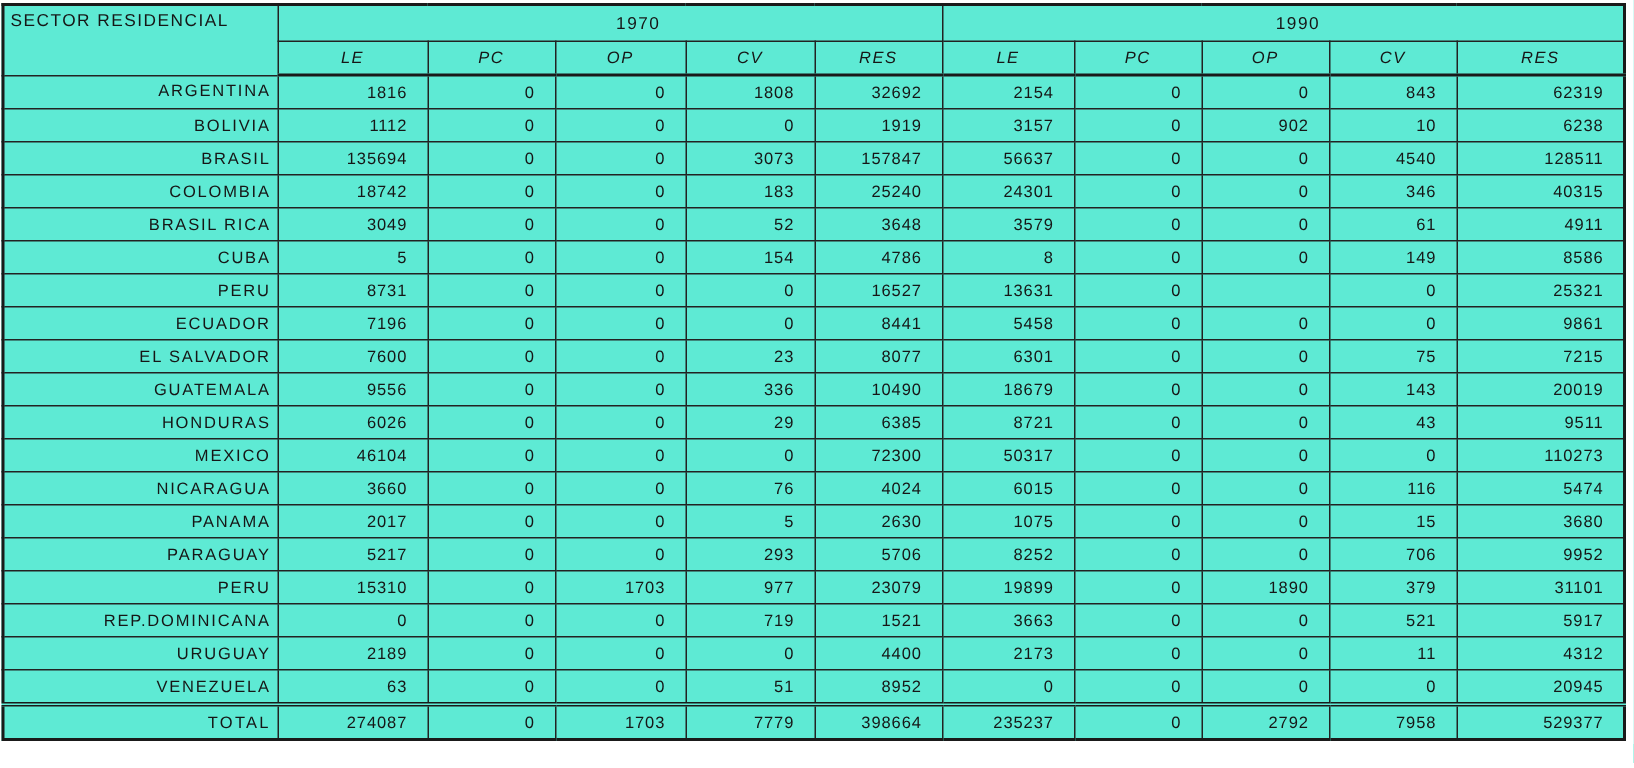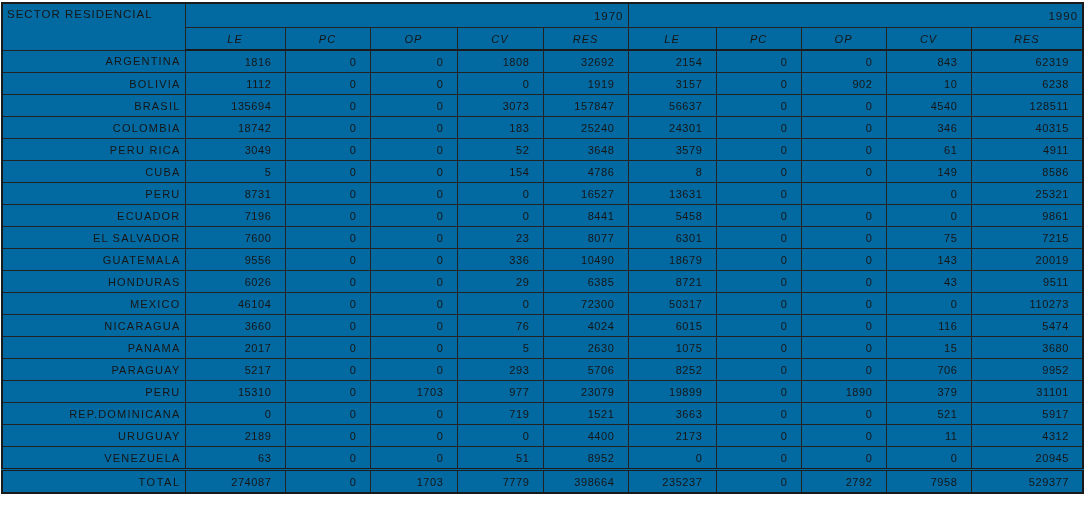--- a/index.html
+++ b/index.html
@@ -11,21 +11,21 @@
   }
   .scan-wrap {
     padding: 2px 1px;
     width: 1087px;
   }
   table.data-table {
     border-collapse: collapse;
     table-layout: fixed;
     width: 938px;
     border: 2px solid #1a1a1a;
-    background: #0369a1;
+    background: #5eead4;
   }
   .data-table th, .data-table td {
     border: 1px solid #222222;
     font-size: 11px;
     font-weight: normal;
     height: 21px;
     padding: 0 4px;
     overflow: hidden;
     white-space: nowrap;
     color: #161616;
@@ -33,21 +33,21 @@
   
   .data-table tr.year-row th { height: 23px; }
   .data-table th.corner {
     text-align: left;
     vertical-align: top;
     padding-top: 4px;
     letter-spacing: 1px;
     font-size: 11.5px;
   }
   .data-table th.year-group {
-    text-align: right;
+    text-align: center;
     letter-spacing: 1px;
     font-size: 11.5px;
   }
   .data-table th.year-1970 { padding-left: 42px; }
   .data-table th.year-1990 { padding-left: 24px; }
   .data-table tr.subhead-row th {
     text-align: center;
     letter-spacing: 1px;
     border-bottom: 2px solid #1a1a1a;
     height: 21px;
@@ -154,21 +154,21 @@
           <td class="num">0</td>
           <td class="num">183</td>
           <td class="num">25240</td>
           <td class="num">24301</td>
           <td class="num">0</td>
           <td class="num">0</td>
           <td class="num">346</td>
           <td class="num">40315</td>
         </tr>
         <tr>
-          <td class="country">PERU RICA</td>
+          <td class="country">BRASIL RICA</td>
           <td class="num">3049</td>
           <td class="num">0</td>
           <td class="num">0</td>
           <td class="num">52</td>
           <td class="num">3648</td>
           <td class="num">3579</td>
           <td class="num">0</td>
           <td class="num">0</td>
           <td class="num">61</td>
           <td class="num">4911</td>

